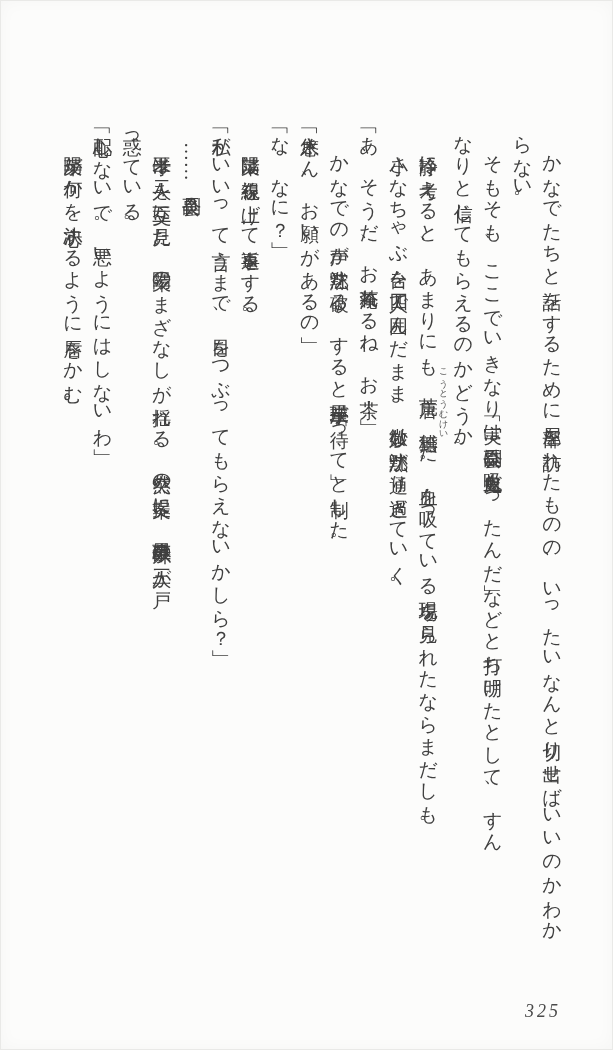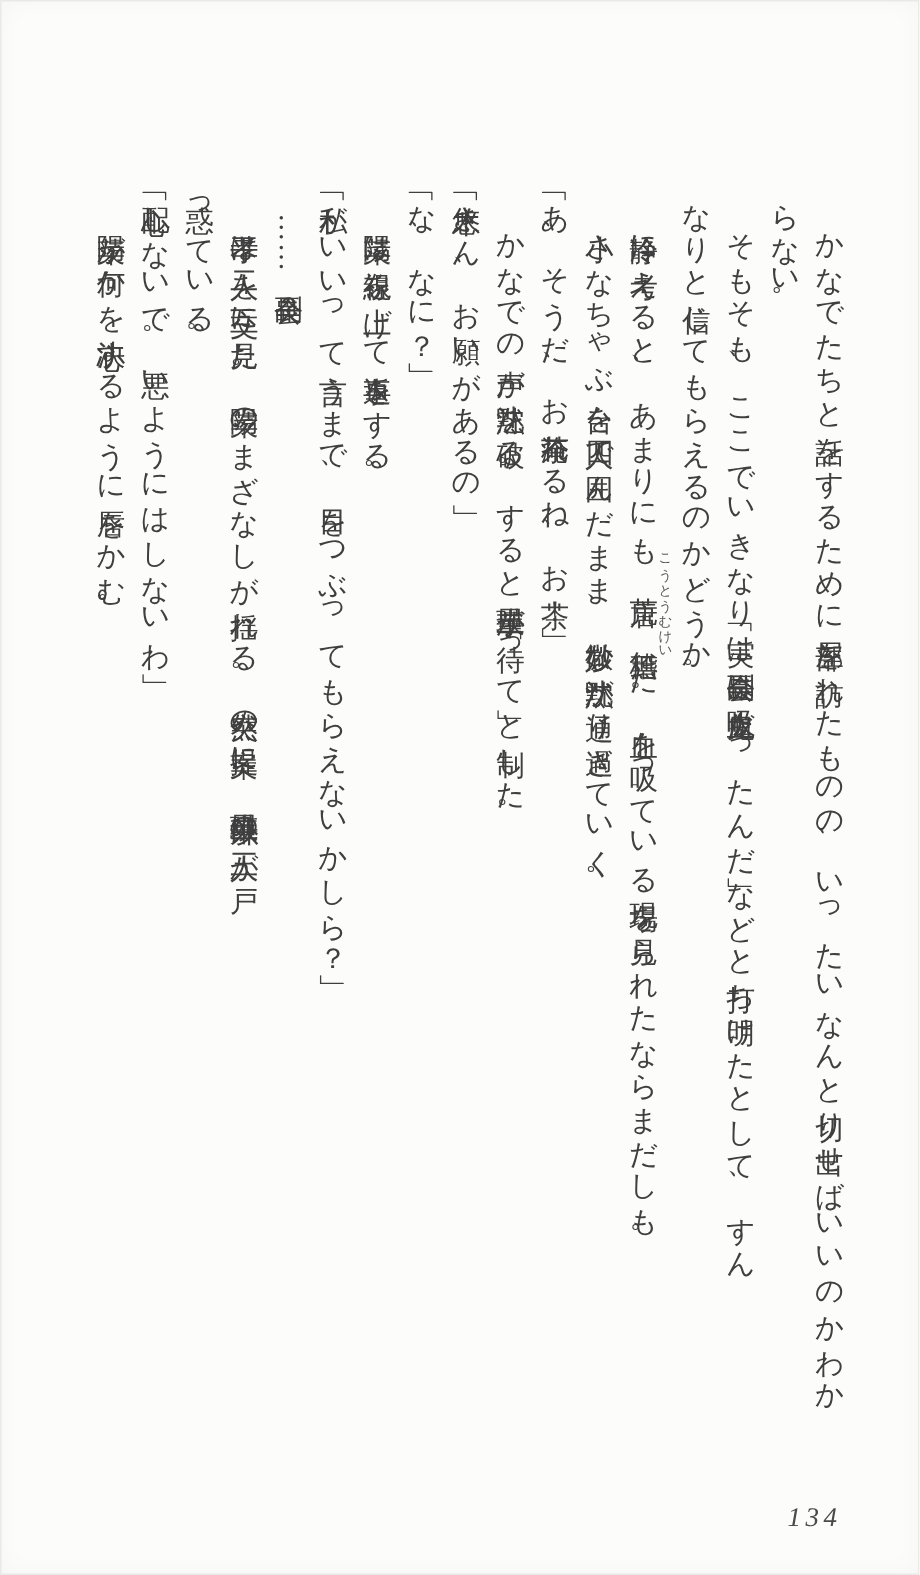--- a/index.html
+++ b/index.html
@@ -72,14 +72,14 @@
       <p>「悠木さん、お願いがあるの」</p>
       <p>「な、なに？」</p>
       <p class="indent">陽菜は視線を上げて返事をする。</p>
       <p>「私がいいって言うまで、目をつぶってもらえないかしら？」</p>
       <p class="indent">……副会長？</p>
       <p class="indent">孝平は二人を交互に見た。陽菜のまざなしが揺れる。突然の提案に、瑛里華以外の三人が戸</p>
       <p>惑っている。</p>
       <p>「心配しないで。悪いようにはしないわ」</p>
       <p class="indent">陽菜が何かを決心するように唇をかむ。</p>
     </div>
-  <div class="page-number">134</div>
+  <div class="page-number">325</div>
 </div>
 
 </body></html>

